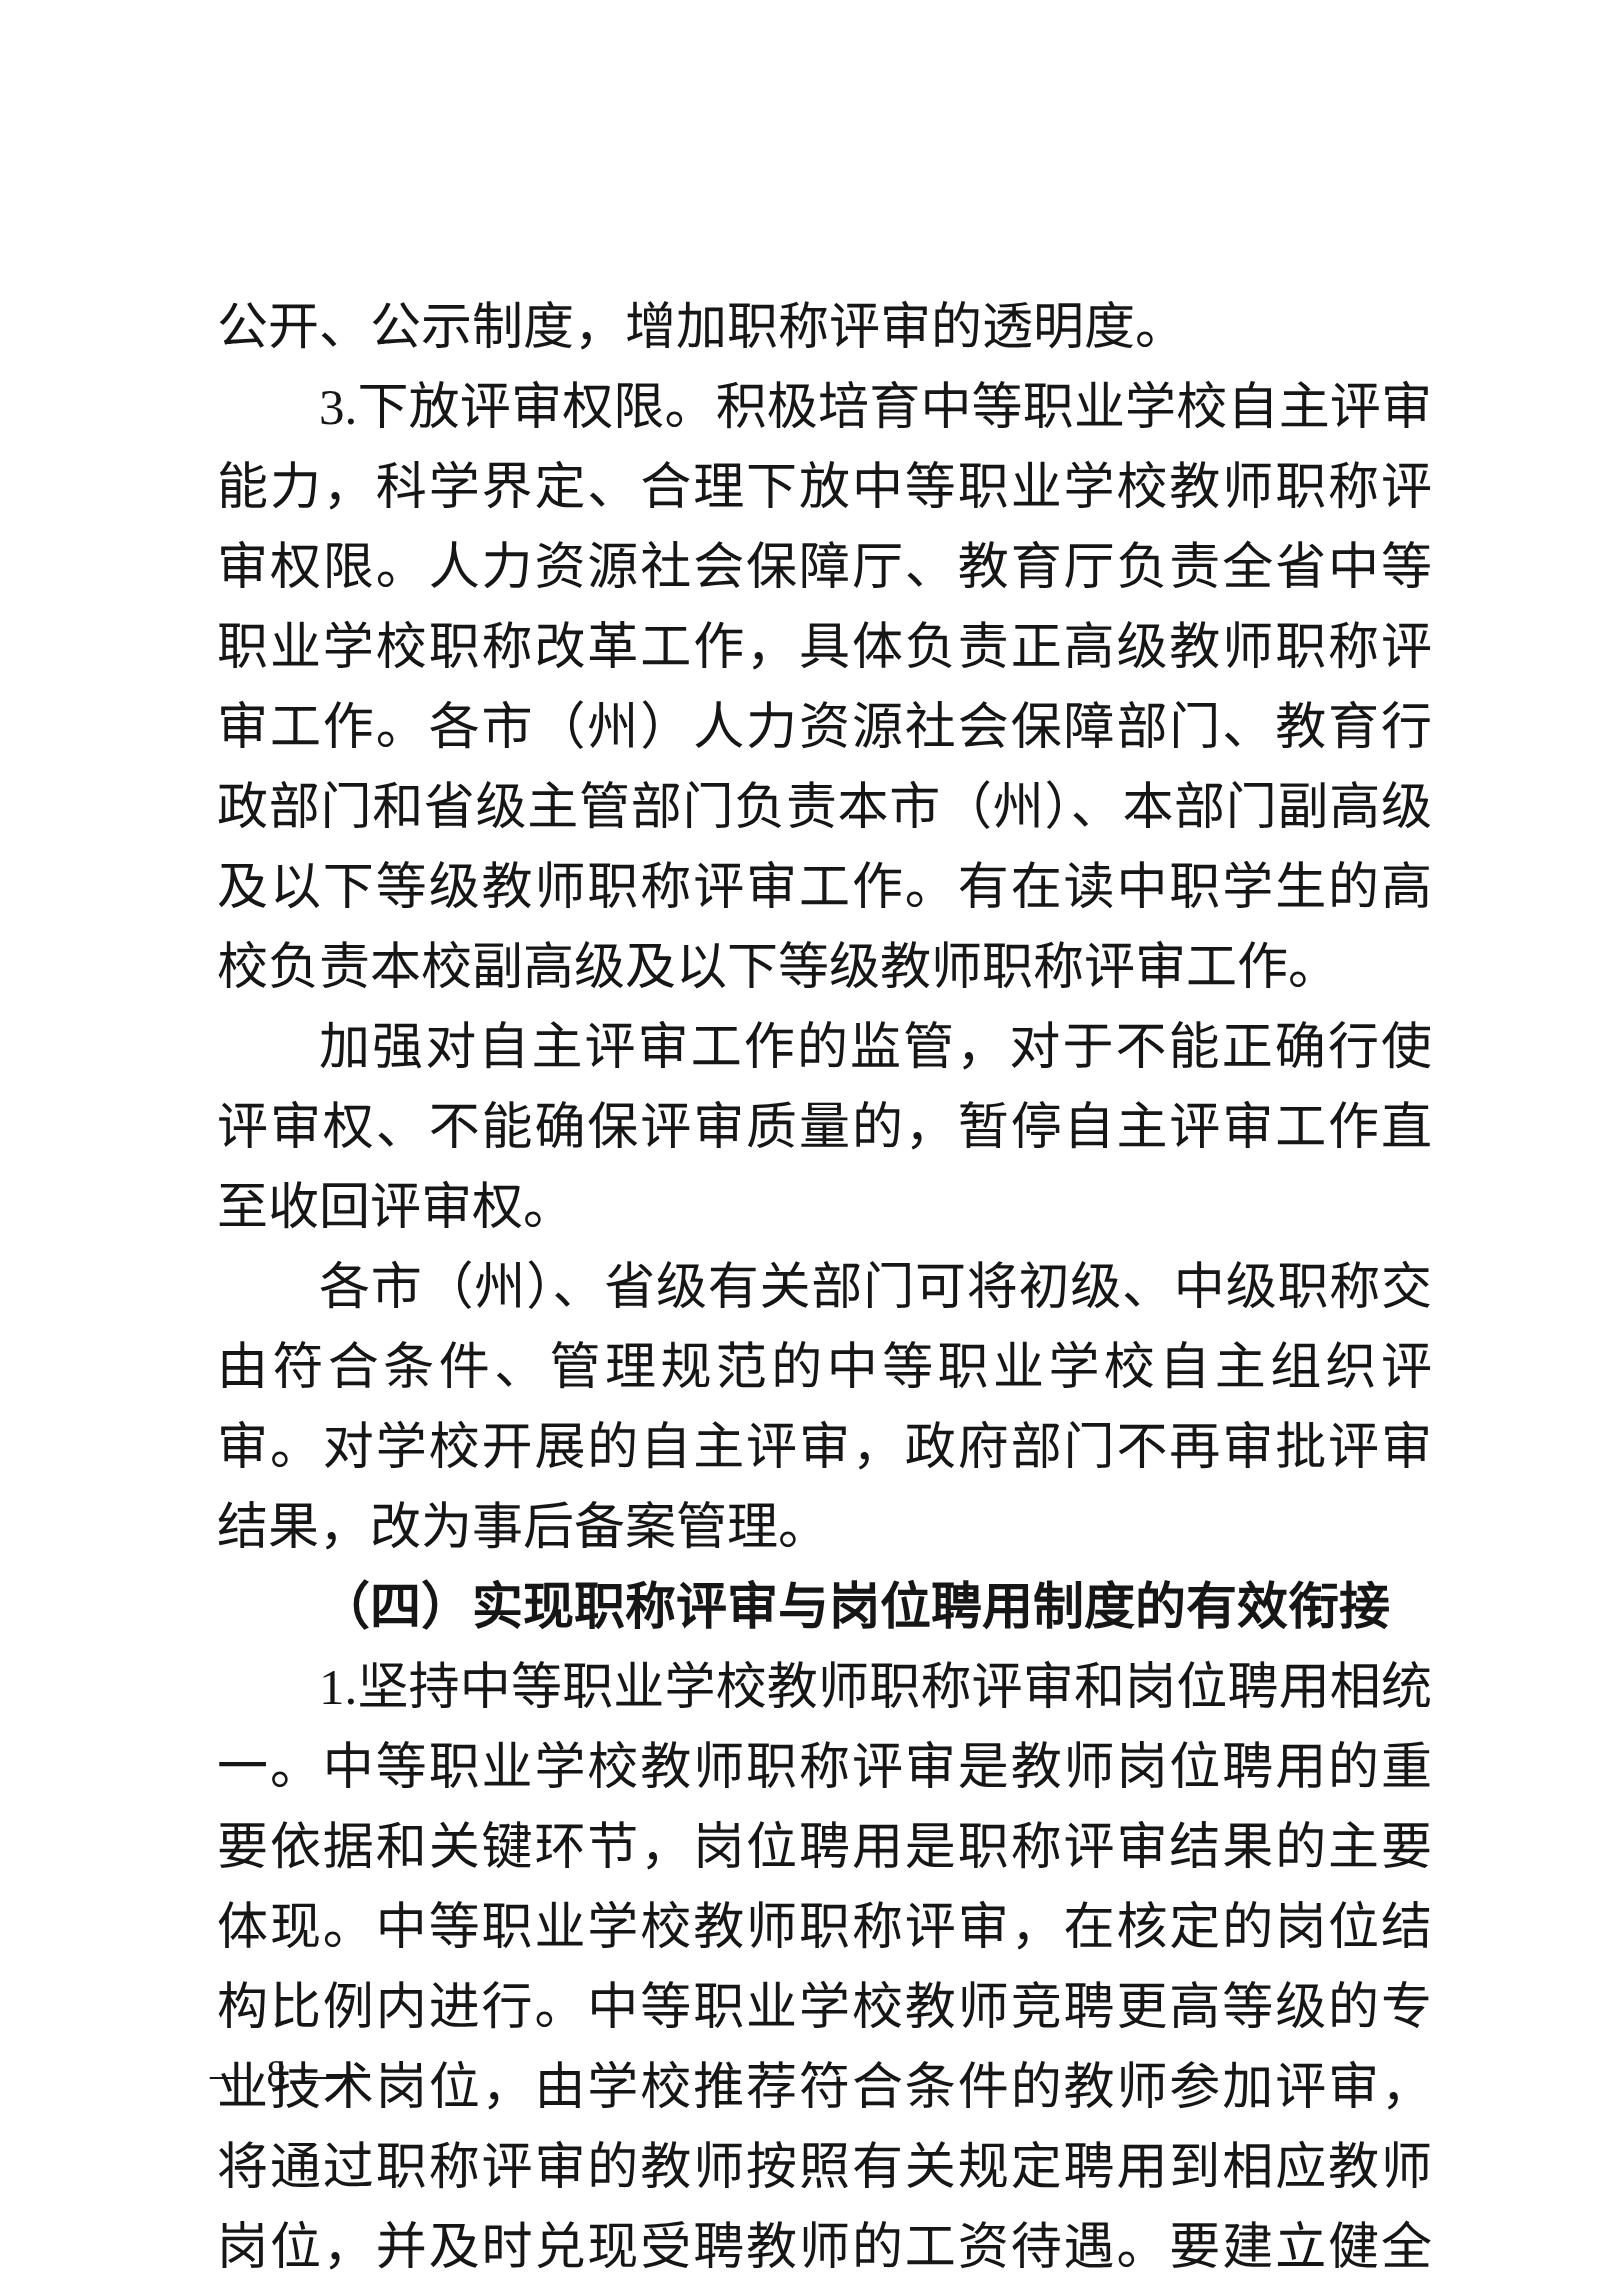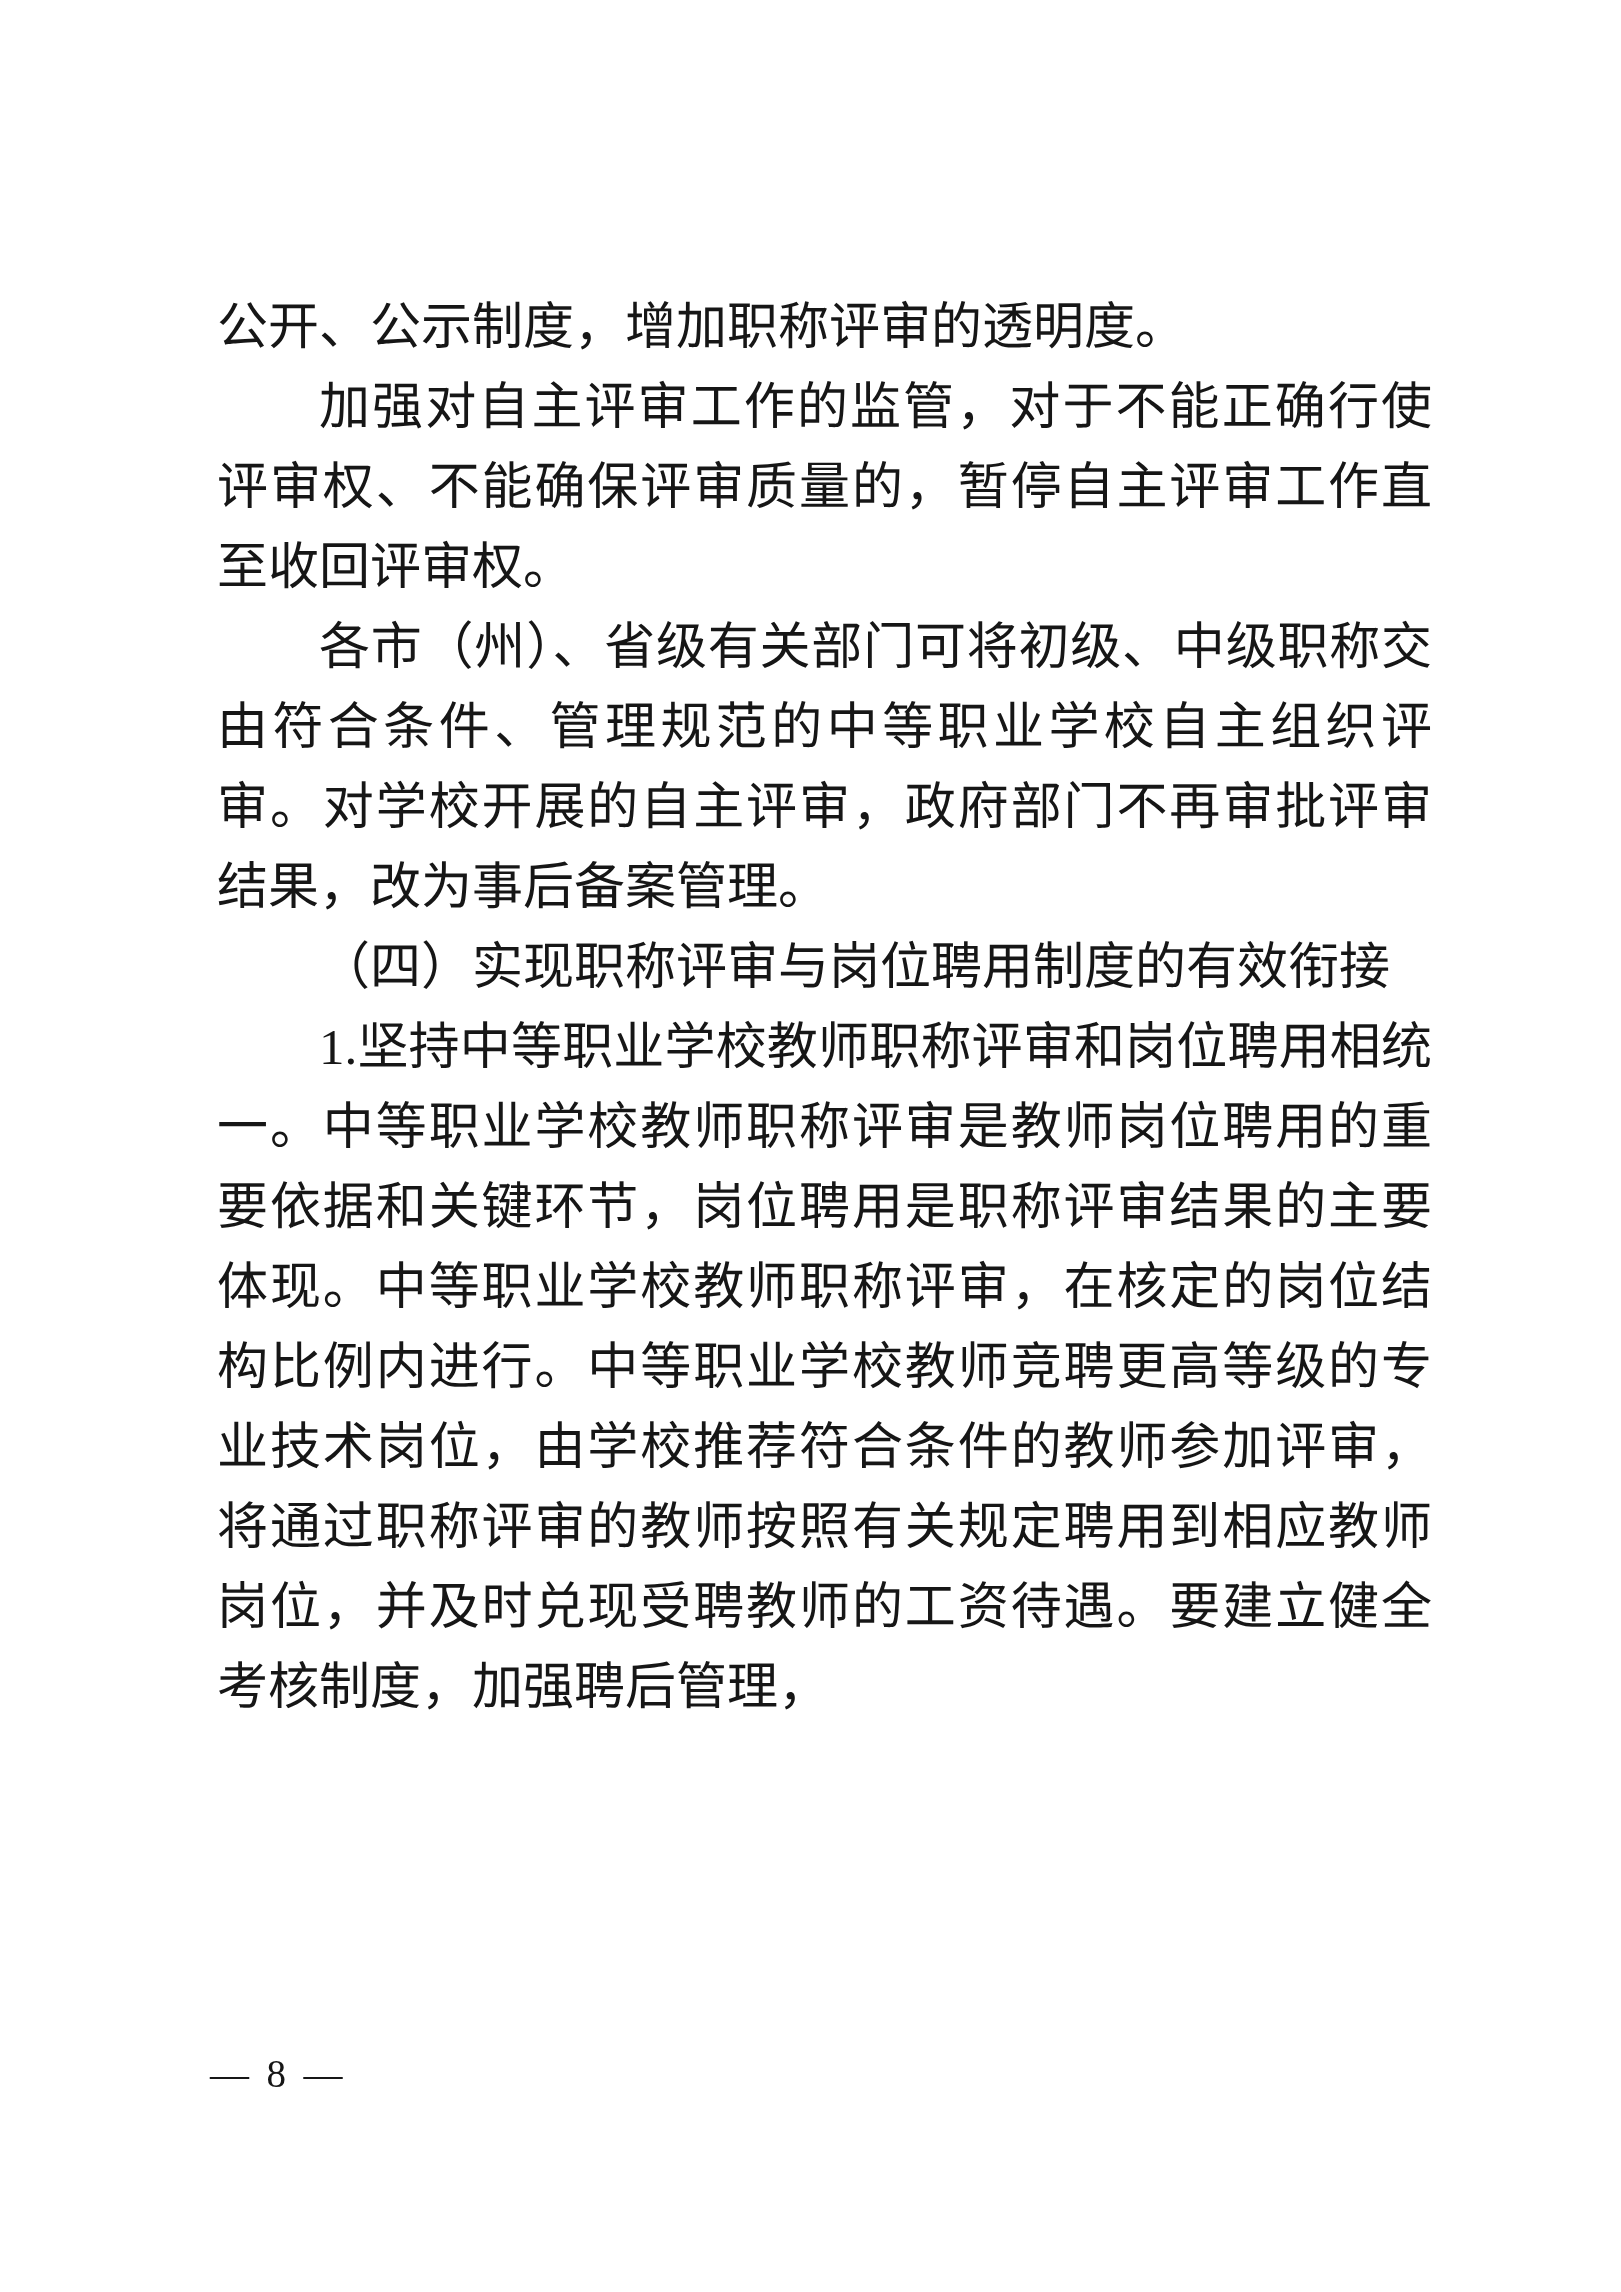--- a/index.html
+++ b/index.html
@@ -31,39 +31,40 @@
     margin: 0;
     padding: 0;
   }
   .para-indent {
     text-indent: 2em;
   }
   .para-noindent {
     text-indent: 0;
   }
   .section-heading {
-    font-weight: normal;
+    font-weight: bold;
   }
   .page-footer {
     position: absolute;
     left: 210px;
     top: 2050px;
     font-size: 39px;
     line-height: 47px;
     letter-spacing: 3.9px;
     color: #161616;
     font-family: "Liberation Serif", "DejaVu Serif", serif;
   }
 </style>
 </head>
 <body>
 
 <div class="page">
   <div class="doc-body">
     <p class="para-noindent">公开、公示制度，增加职称评审的透明度。</p>
+    <p class="para-indent">3.下放评审权限。积极培育中等职业学校自主评审能力，科学界定、合理下放中等职业学校教师职称评审权限。人力资源社会保障厅、教育厅负责全省中等职业学校职称改革工作，具体负责正高级教师职称评审工作。各市（州）人力资源社会保障部门、教育行政部门和省级主管部门负责本市（州）、本部门副高级及以下等级教师职称评审工作。有在读中职学生的高校负责本校副高级及以下等级教师职称评审工作。</p>
     <p class="para-indent">加强对自主评审工作的监管，对于不能正确行使评审权、不能确保评审质量的，暂停自主评审工作直至收回评审权。</p>
     <p class="para-indent">各市（州）、省级有关部门可将初级、中级职称交由符合条件、管理规范的中等职业学校自主组织评审。对学校开展的自主评审，政府部门不再审批评审结果，改为事后备案管理。</p>
     <p class="para-indent section-heading">（四）实现职称评审与岗位聘用制度的有效衔接</p>
     <p class="para-indent">1.坚持中等职业学校教师职称评审和岗位聘用相统一。中等职业学校教师职称评审是教师岗位聘用的重要依据和关键环节，岗位聘用是职称评审结果的主要体现。中等职业学校教师职称评审，在核定的岗位结构比例内进行。中等职业学校教师竞聘更高等级的专业技术岗位，由学校推荐符合条件的教师参加评审，将通过职称评审的教师按照有关规定聘用到相应教师岗位，并及时兑现受聘教师的工资待遇。要建立健全考核制度，加强聘后管理，</p>
   </div>
   <div class="page-footer">— 8 —</div>
 </div>
 
 
 </body></html>

